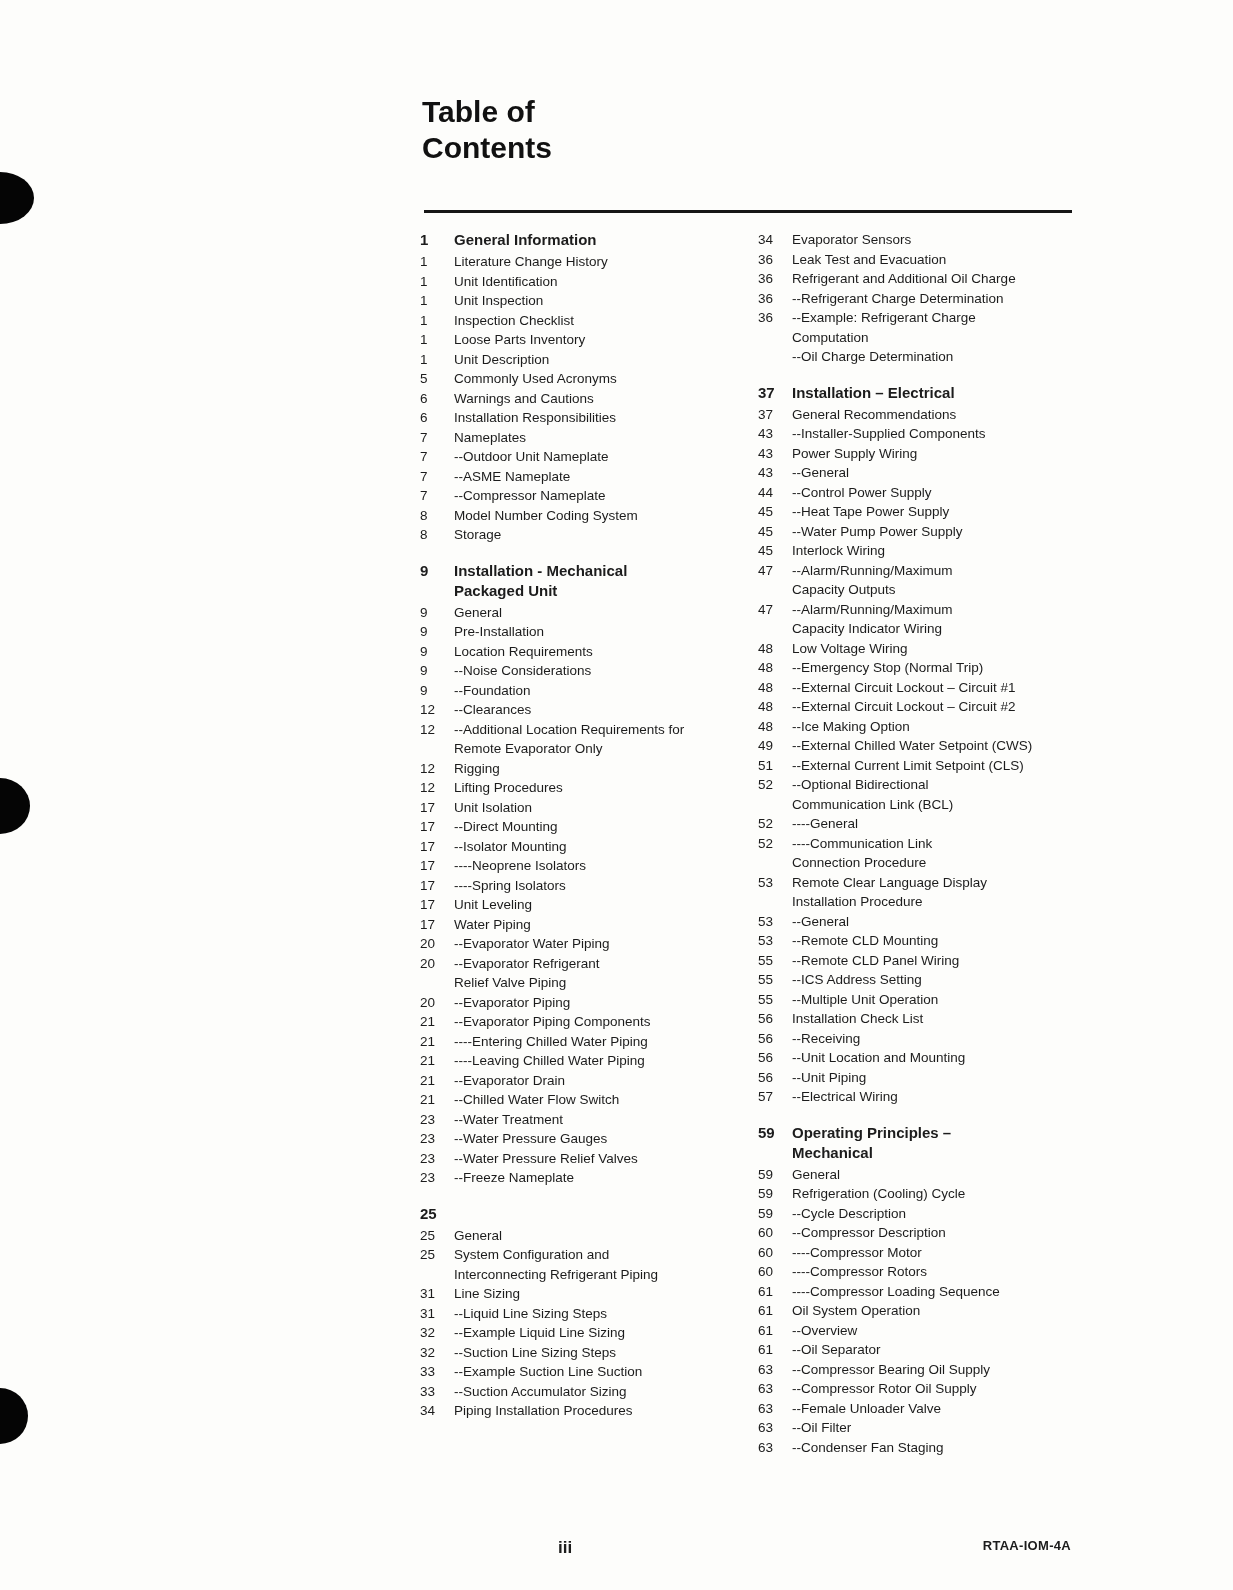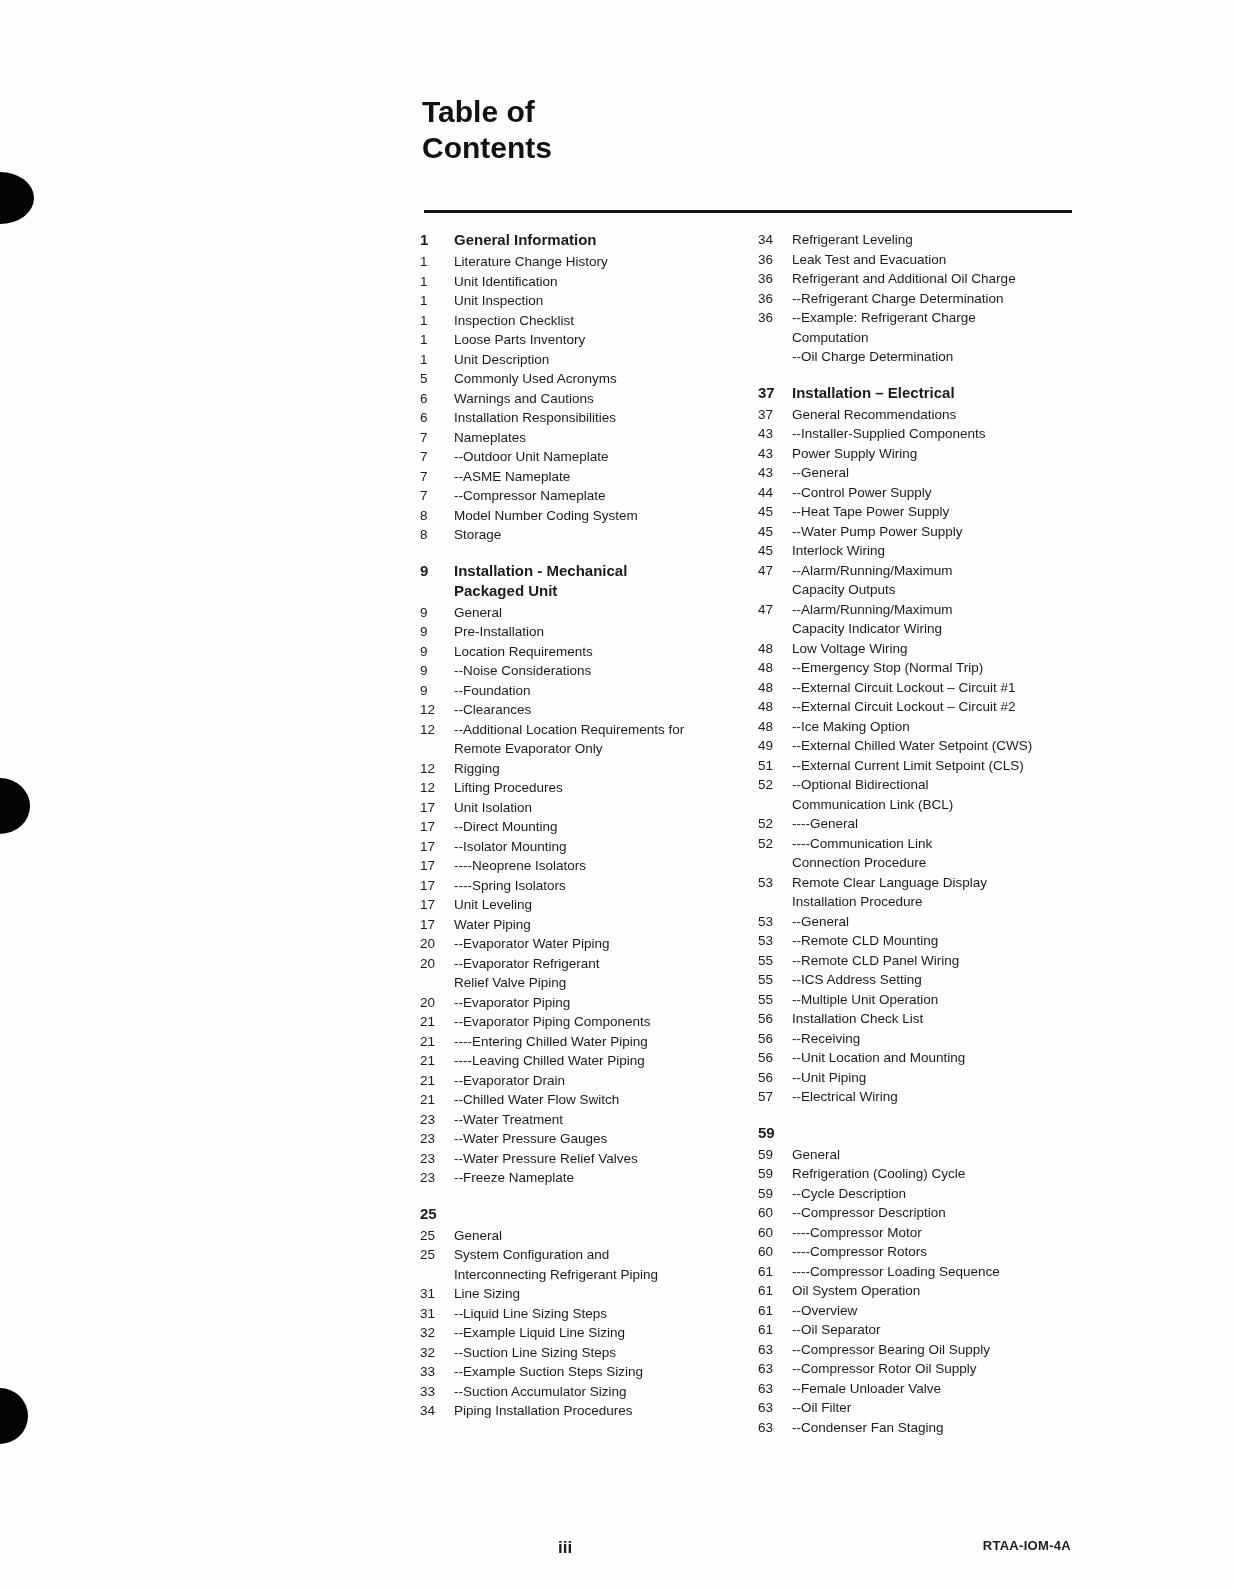--- a/index.html
+++ b/index.html
@@ -329,37 +329,37 @@
           <div class="toc-row ">
             <span class="toc-page">32</span>
             <span class="toc-label">--Example Liquid Line Sizing</span>
           </div>
           <div class="toc-row ">
             <span class="toc-page">32</span>
             <span class="toc-label">--Suction Line Sizing Steps</span>
           </div>
           <div class="toc-row ">
             <span class="toc-page">33</span>
-            <span class="toc-label">--Example Suction Steps Sizing</span>
+            <span class="toc-label">--Example Suction Line Suction</span>
           </div>
           <div class="toc-row ">
             <span class="toc-page">33</span>
             <span class="toc-label">--Suction Accumulator Sizing</span>
           </div>
           <div class="toc-row ">
             <span class="toc-page">34</span>
             <span class="toc-label">Piping Installation Procedures</span>
           </div>
         </div>
       </div>
     <div class="toc-column col-right">
         <div class="toc-group">
           <div class="toc-row ">
             <span class="toc-page">34</span>
-            <span class="toc-label">Refrigerant Leveling</span>
+            <span class="toc-label">Evaporator Sensors</span>
           </div>
           <div class="toc-row ">
             <span class="toc-page">36</span>
             <span class="toc-label">Leak Test and Evacuation</span>
           </div>
           <div class="toc-row ">
             <span class="toc-page">36</span>
             <span class="toc-label">Refrigerant and Additional Oil Charge</span>
           </div>
           <div class="toc-row ">
@@ -507,20 +507,22 @@
             <span class="toc-label">--Unit Piping</span>
           </div>
           <div class="toc-row ">
             <span class="toc-page">57</span>
             <span class="toc-label">--Electrical Wiring</span>
           </div>
         </div>
         <div class="toc-group">
           <div class="toc-row toc-header">
             <span class="toc-page">59</span>
+            <span class="toc-label">Operating Principles –
+Mechanical</span>
           </div>
           <div class="toc-row ">
             <span class="toc-page">59</span>
             <span class="toc-label">General</span>
           </div>
           <div class="toc-row ">
             <span class="toc-page">59</span>
             <span class="toc-label">Refrigeration (Cooling) Cycle</span>
           </div>
           <div class="toc-row ">

